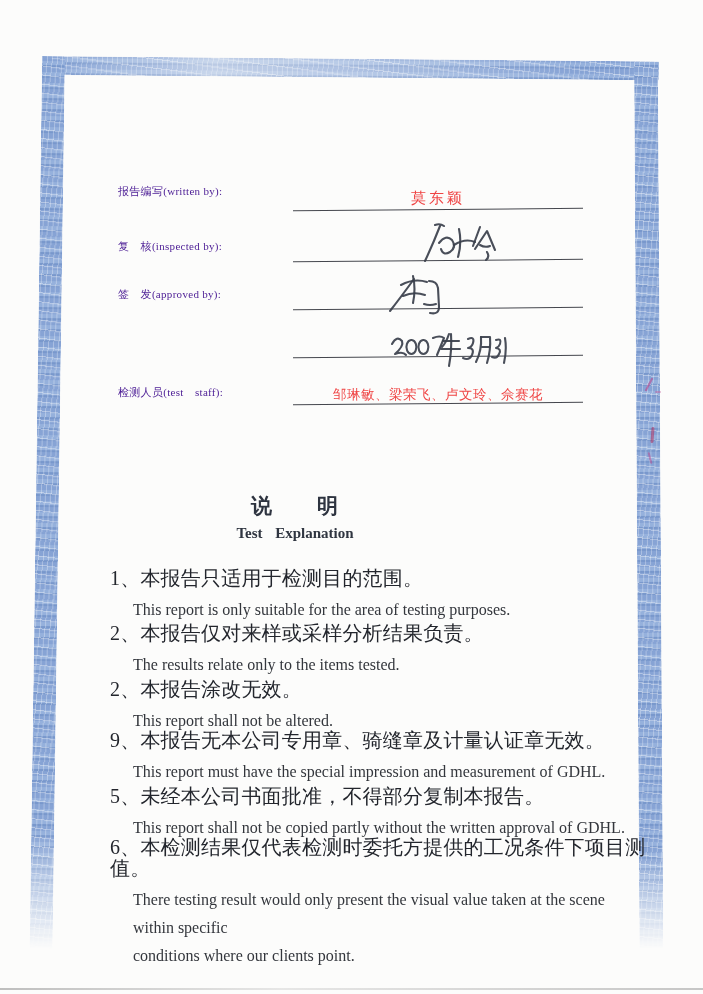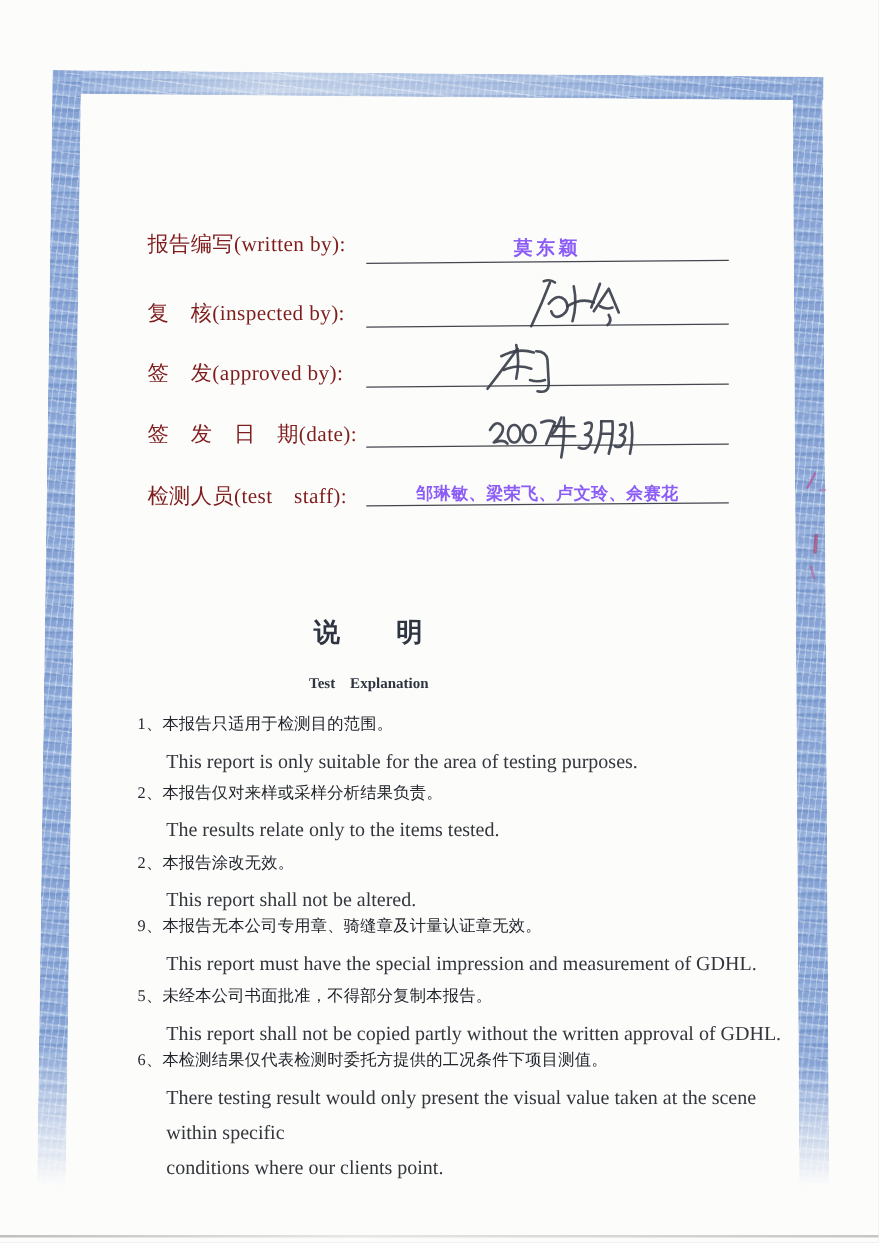--- a/index.html
+++ b/index.html
@@ -58,70 +58,69 @@
 
   
   .scanline{
     position:absolute; left:0; top:988px; width:703px; height:2px;
     background:linear-gradient(90deg, rgba(140,140,140,.55), rgba(190,190,190,.35) 40%, rgba(145,145,145,.5));
   }
 
   
   .sig-label{
     position:absolute; left:118px;
-    font-size:17px; color:#7f1d1d; letter-spacing:.3px; white-space:nowrap;
+    font-size:11px; color:#4c1d95; letter-spacing:.3px; white-space:nowrap;
   }
   .sig-line{
     position:absolute; left:293px; width:290px; height:0;
     border-bottom:1.4px solid #45474e;
     transform:rotate(-.45deg);
   }
   .l0{top:184px}.l1{top:239px}.l2{top:287px}.l3{top:336px}.l4{top:385px}
   .u0{top:209px}.u1{top:260px}.u2{top:308px}.u3{top:356px}.u4{top:403px}
   .sig-value{
     position:absolute; left:293px; width:290px; text-align:center;
-    color:#8b5cf6; font-weight:700;
+    color:#ef4444; font-weight:400;
   }
   .v0{top:189px; font-size:15px; letter-spacing:3px;}
   .v4{top:386px; font-size:13.5px; letter-spacing:.5px; white-space:nowrap;text-align:center;}
   .hw{position:absolute;}
   .hw path{fill:none; stroke:#3a3f4b; stroke-width:2.1; stroke-linecap:round; stroke-linejoin:round; opacity:.92;}
   .hwA{left:419px; top:219px; width:86px;  height:44px;}
   .hwB{left:387px; top:271px; width:66px;  height:52px;}
   .hwC{left:388px; top:328px; width:120px; height:44px;}
 
   
   .expl-head{position:absolute; left:0; width:590px; top:492px; text-align:center;}
   .expl-title-zh{font-size:21px; font-weight:700; color:#2e3440; letter-spacing:1px;}
-  .expl-title-en{margin-top:19px; font-size:12px; font-weight:700; color:#2f3540; word-spacing:9px;}
+  .expl-title-en{margin-top:5px; font-size:15px; font-weight:700; color:#2f3540; word-spacing:9px;}
 
   .expl-item{position:absolute; left:110px; width:548px;}
   .i0{top:568px}.i1{top:623px}.i2{top:679px}.i3{top:730px}.i4{top:786px}.i5{top:837px}
-  .expl-zh{font-size:13px; line-height:21px; color:#23262d; letter-spacing:.2px;}
+  .expl-zh{font-size:20px; line-height:21px; color:#23262d; letter-spacing:.2px;}
   .expl-en{margin-top:7px; padding-left:23px; font-size:16px; line-height:28px; color:#33363c; width:505px;}
 </style>
 </head>
 <body>
 
 <div class="page">
 
   <div class="band band-top">
     <div class="scrollstrip"></div>
   </div>
   <div class="band band-left">
     <div class="scrollstrip"></div>
   </div>
   <div class="band band-right">
     <div class="scrollstrip"></div>
   </div>
 
   <div class="sig-label l0">报告编写(written by):</div>
   <div class="sig-label l1">复　核(inspected by):</div>
   <div class="sig-label l2">签　发(approved by):</div>
-  <div class="sig-label l3">签　发　日　期(date):</div>
   <div class="sig-label l4">检测人员(test　staff):</div>
 
   <div class="sig-line u0"></div>
   <div class="sig-line u1"></div>
   <div class="sig-line u2"></div>
   <div class="sig-line u3"></div>
   <div class="sig-line u4"></div>
 
   <div class="sig-value v0">莫东颖</div>
   <div class="sig-value v4">邹琳敏、梁荣飞、卢文玲、佘赛花</div>

